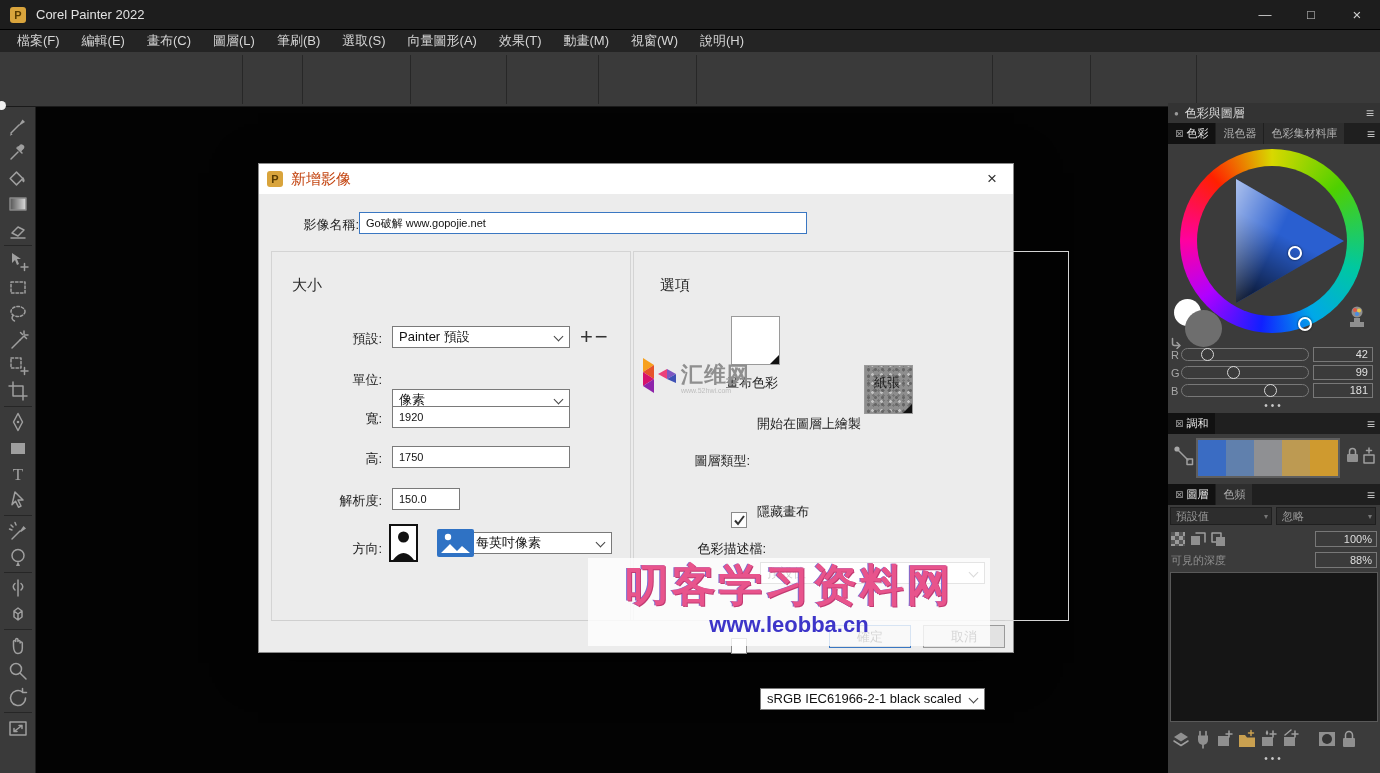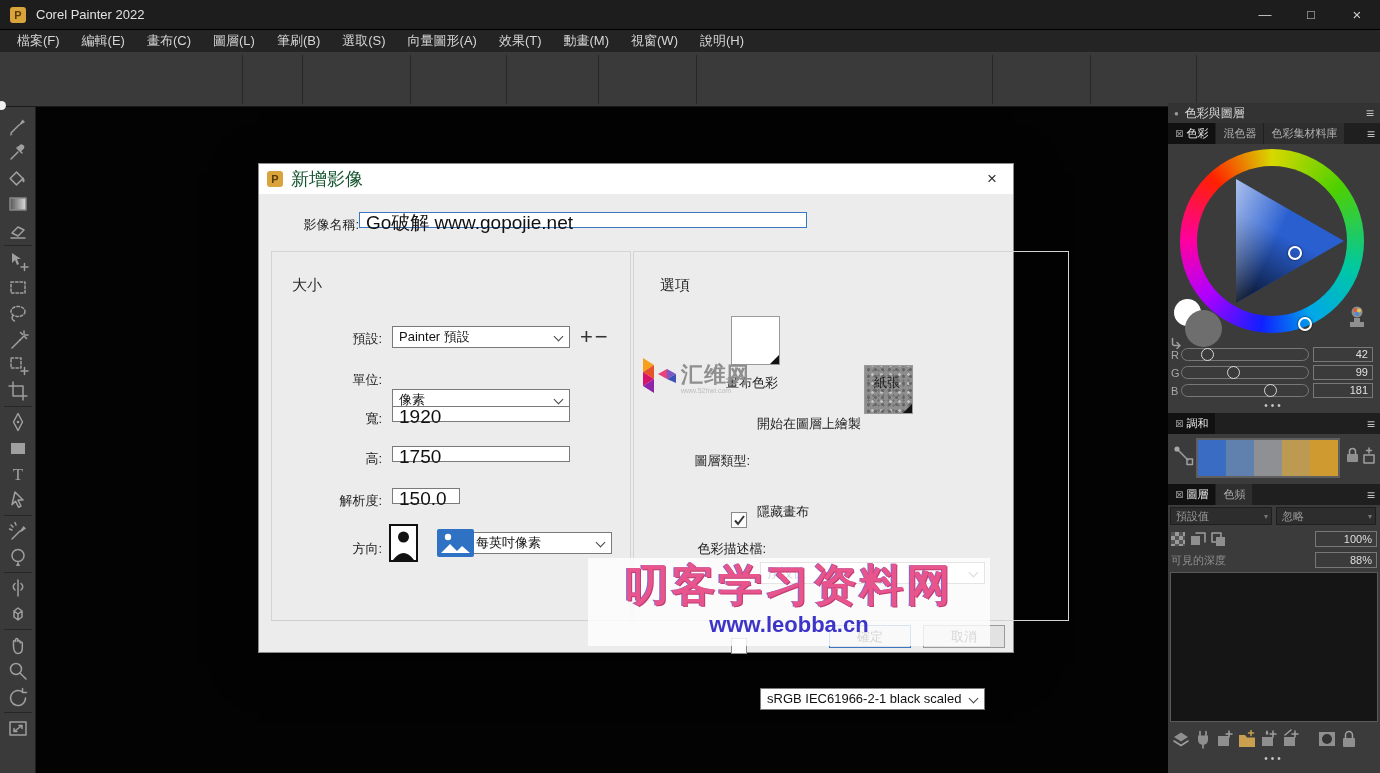--- a/index.html
+++ b/index.html
@@ -80,24 +80,24 @@
     background-size:8px 8px; background-position:0 0,4px 4px; }
   #layers-list { background:#151515; border:1px solid #595959; }
   .libtn { width:22px; height:22px; display:flex; align-items:center; justify-content:center; }
 
   
   #dialog { left:258px; top:163px; width:756px; height:490px; background:#ececec;
     border:1px solid #8a8a8a; box-shadow:0 10px 40px rgba(0,0,0,0.65); z-index:10; }
   #dlg-title { left:0; top:0; width:754px; height:30px; background:#fff; display:flex; align-items:center; padding:0 8px; }
   #dlg-title .ti { width:16px; height:16px; background:#d9a43c; border-radius:3px; color:#5a3c00;
     font-size:11px; font-weight:bold; text-align:center; line-height:16px; margin-right:8px; }
-  #dlg-title .tt { font-size:18px; color:#14532d; flex:1; }
+  #dlg-title .tt { font-size:15px; color:#c2410c; flex:1; }
   #dlg-close { font-size:17px; color:#333; padding:0 8px; }
   .dlabel { font-size:13px; color:#1e1e1e; text-align:right; }
-  .dinput { background:#fff; border:1px solid #7a7a7a; font-size:19px; color:#111; padding:0 6px; line-height:20px; height:16px; }
+  .dinput { background:#fff; border:1px solid #7a7a7a; font-size:11px; color:#111; padding:0 6px; line-height:20px; height:22px; }
   .dsel { background:#fff; border:1px solid #7a7a7a; font-size:13px; color:#111; padding:0 20px 0 6px;
     line-height:20px; height:22px; position:relative; white-space:nowrap; overflow:hidden; }
   .dsel .chev { position:absolute; right:7px; top:6px; width:7px; height:7px; border-right:1px solid #444;
     border-bottom:1px solid #444; transform:rotate(45deg); }
   .gbox { border:1px solid #d4d4d4; }
   .ghead { font-size:15px; color:#2a2a2a; }
   .cb { width:16px; height:16px; background:#fdfdfd; border:1px solid #8a8a8a; position:relative; }
   .cb svg { position:absolute; left:1px; top:1px; }
   .swatch { width:49px; height:49px; border:1px solid #9a9a9a; position:relative; }
   .swatch::after { content:""; position:absolute; right:0; bottom:0; border-left:9px solid transparent; border-bottom:9px solid #111; }

